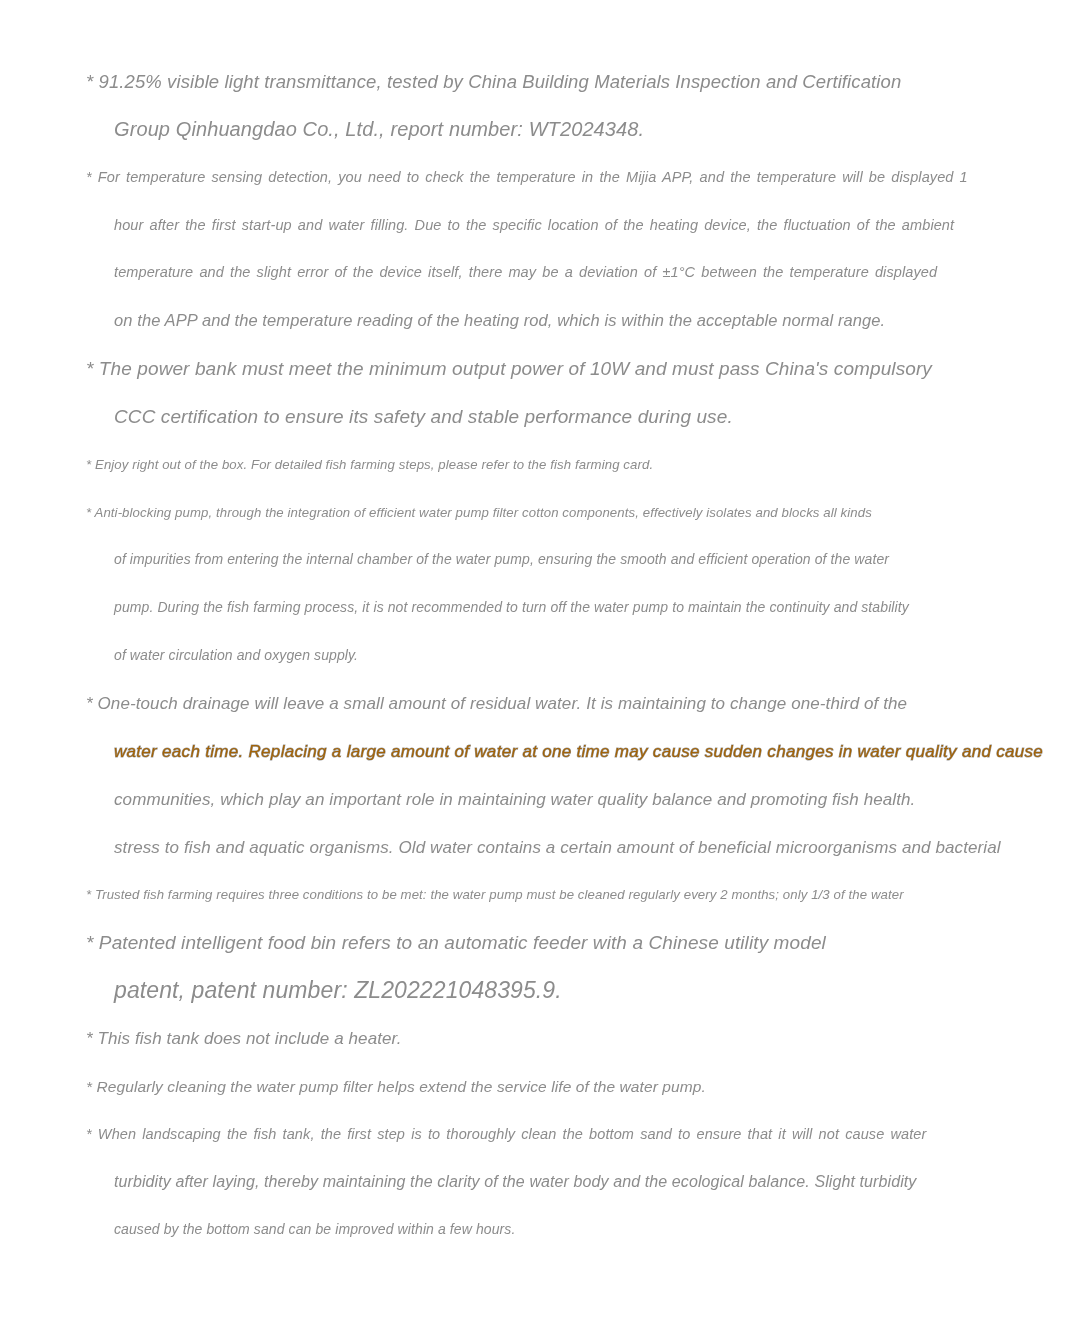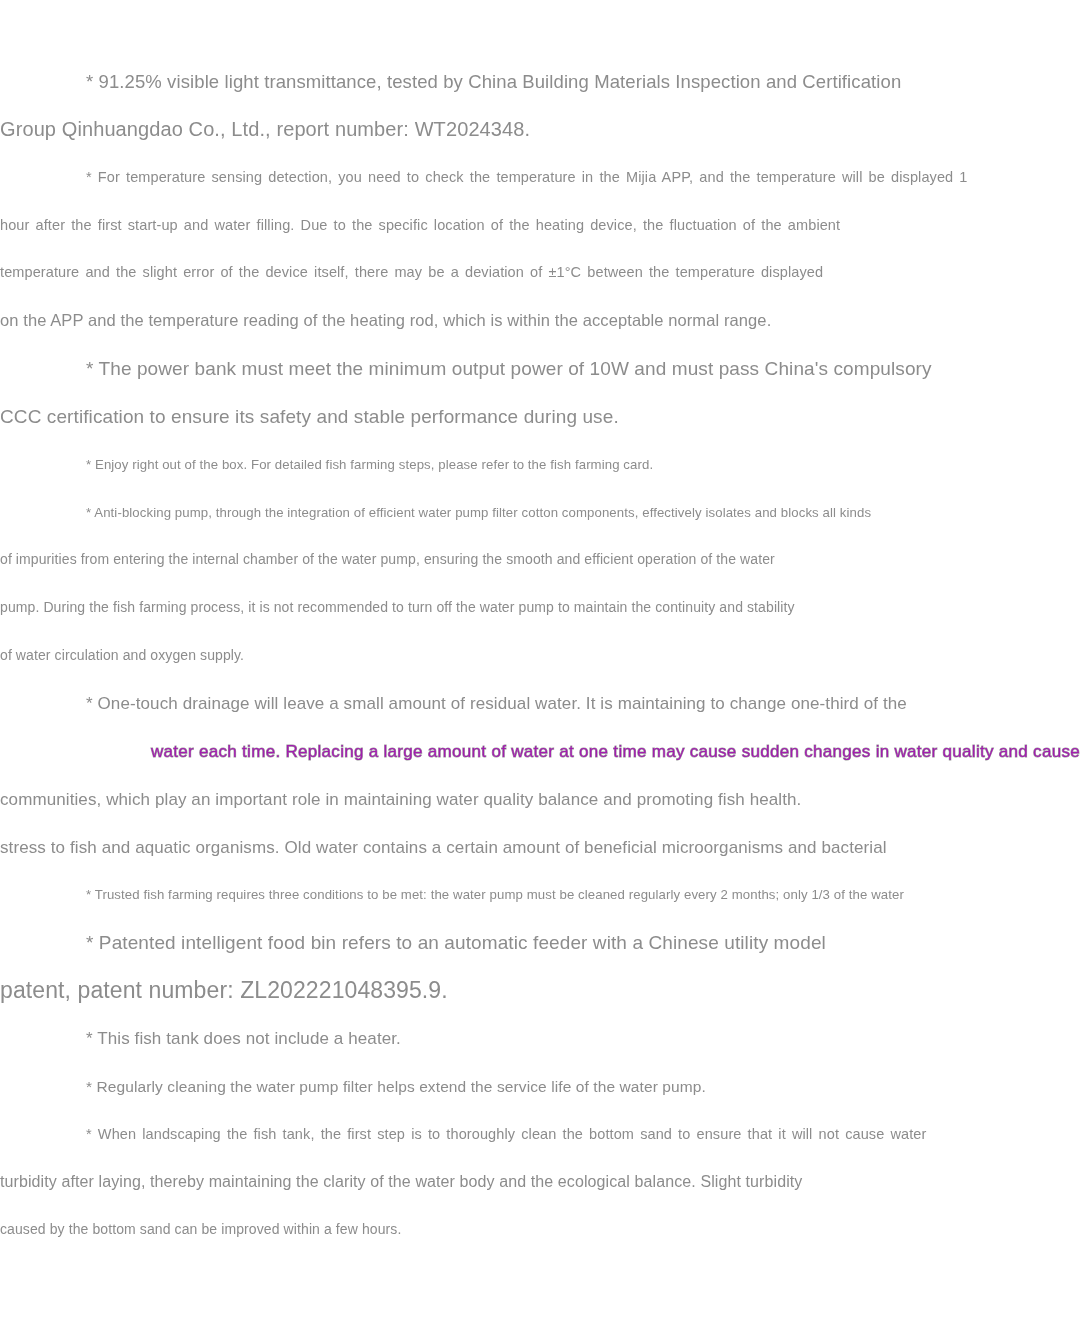--- a/index.html
+++ b/index.html
@@ -10,53 +10,53 @@
   .page {
     position: relative;
     width: 1080px;
     height: 1340px;
     background: #ffffff;
     overflow: hidden;
     font-family: "Liberation Sans", "DejaVu Sans", sans-serif;
     color: #8c8c8c;
     padding-top: 58px;
     box-sizing: border-box;
+    font-style: italic;
   }
   .note { margin: 0; padding: 0; }
   .line {
     height: 47.85px;
     line-height: 47.85px;
     white-space: nowrap;
     overflow: visible;
     letter-spacing: 0.1px;
   }
   
   .star { padding-left: 86px; }
-  .cont { }
+  .cont { padding-left: 114px; }
   
   .s20  { font-size: 20px;   }
   .s19  { font-size: 19px;   }
   .s18h { font-size: 18.5px; }
   .s17h { font-size: 23px; }
   .s17  { font-size: 17px;   }
   .s16h { font-size: 16.5px; }
   .s16  { font-size: 16px;   }
   .s15h { font-size: 15.5px; }
   .s14h { font-size: 14.5px; }
   .s14  { font-size: 14px;   }
   .s13  { font-size: 13.2px; }
   
   .wide { word-spacing: 2px; }
   
   .outline {
-    color: #a21caf;
+    color: #a16207;
     -webkit-text-stroke: 1px #9d9d9d;
     paint-order: stroke fill;
     letter-spacing: 0.3px;
-    text-align: right;
   }
 </style>
 </head>
 <body>
 
 <div class="page">
 
   <div class="note">
     <div class="line star s18h">* 91.25% visible light transmittance, tested by China Building Materials Inspection and Certification</div>
     <div class="line cont s20">Group Qinhuangdao Co., Ltd., report number: WT2024348.</div>

